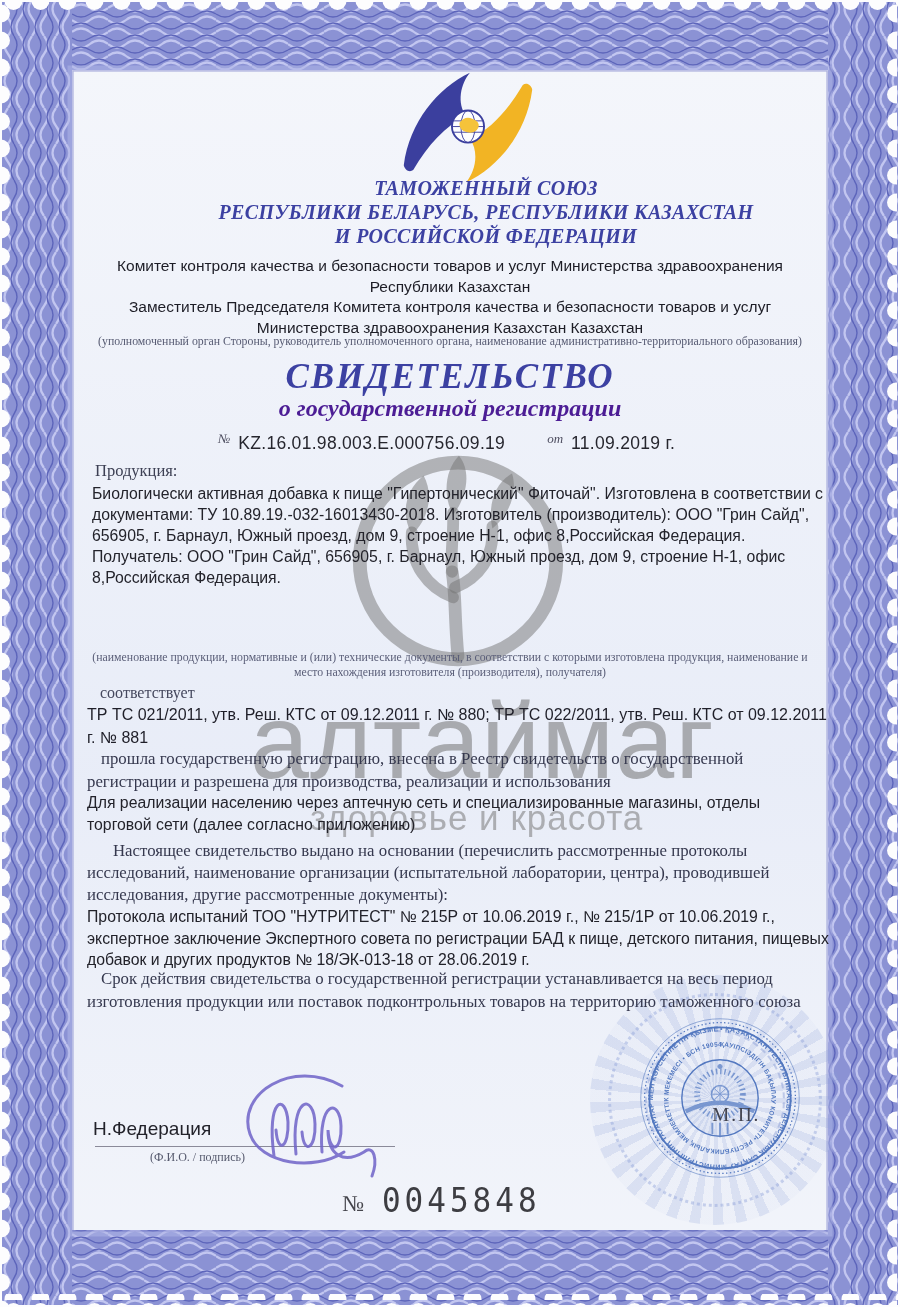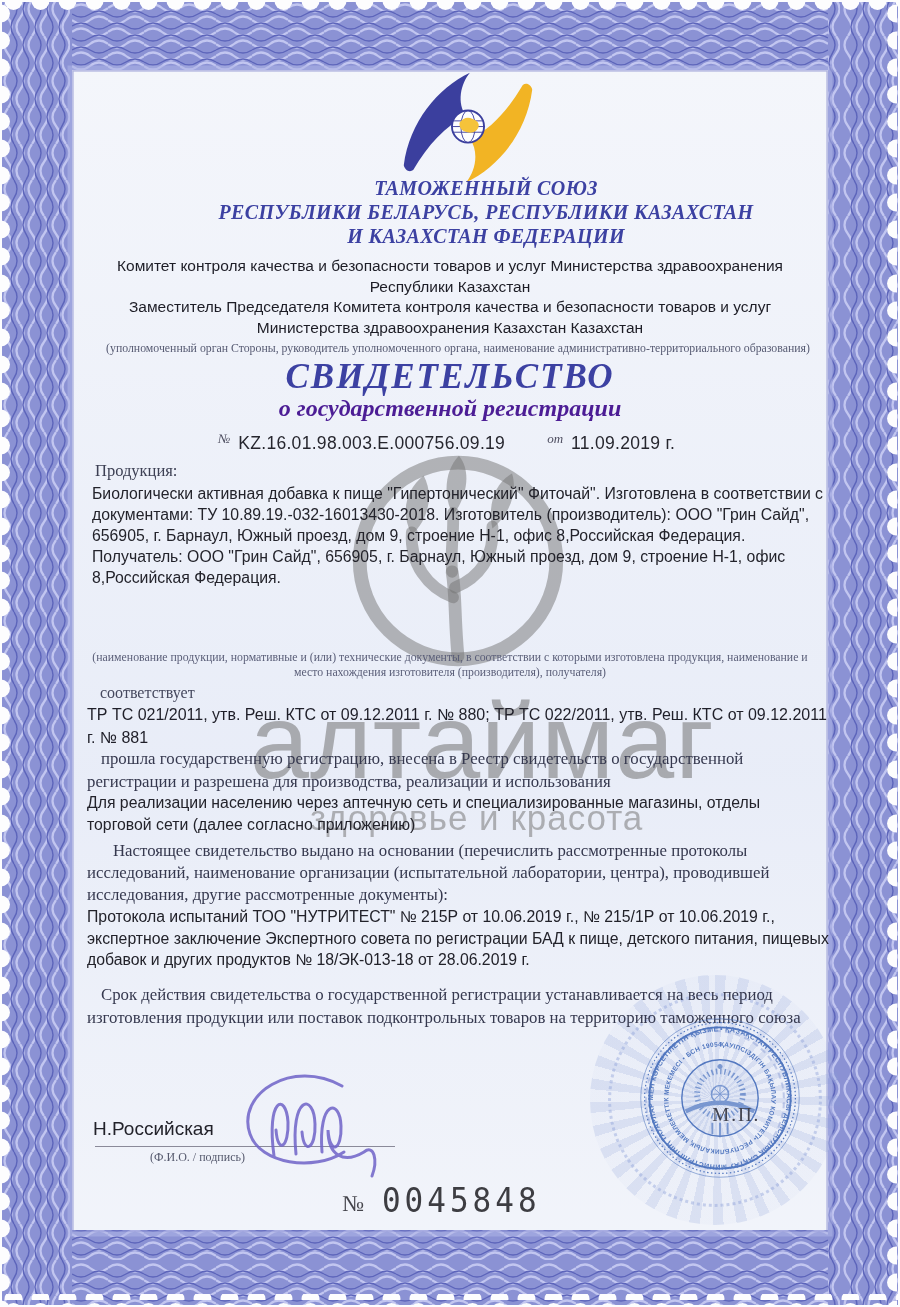--- a/index.html
+++ b/index.html
@@ -7,42 +7,42 @@
   .page{position:relative;width:900px;height:1307px;background:#fdfdfe;}
   .border-svg{position:absolute;left:0;top:0;z-index:1;}
   .paper{position:absolute;left:72px;top:70px;width:756px;height:1162px;background:#eef1f9;z-index:0;
          background-image:linear-gradient(180deg,rgba(255,255,255,.35),rgba(216,224,244,.25) 60%,rgba(255,255,255,.2));}
   .abs{position:absolute;z-index:3;}
   .center{left:72px;width:756px;text-align:center;}
 
   .union{top:176px;font-family:"Liberation Serif",serif;font-style:italic;font-weight:bold;
          font-size:20px;line-height:24px;color:#3c41a2;letter-spacing:.4px;padding-left:36px;}
   .authority{top:256px;font-family:"Liberation Sans",sans-serif;font-size:15.5px;line-height:20.5px;color:#1d1d26;}
-  .auth-caption{top:341px;font-size:11.8px;color:#565a72;margin-left:8px;}
+  .auth-caption{top:334px;font-size:11.8px;color:#565a72;}
   .title-main{top:357px;font-style:italic;font-weight:bold;font-size:35px;color:#3c41a2;letter-spacing:2px;}
   .title-sub{top:395px;font-style:italic;font-weight:bold;font-size:24px;color:#4c1d95;}
 
   .number-line{top:433px;left:218px;display:flex;align-items:flex-start;gap:8px;z-index:3;}
   .sup-label{font-size:13px;color:#4e4e60;font-style:italic;transform:translateY(-2px);}
   .cert-number,.cert-date{font-family:"Liberation Sans",sans-serif;font-size:17.5px;color:#26262e;letter-spacing:.3px;}
   .gap26{width:26px;}
 
   .product-label{top:461px;left:95px;font-size:16.5px;color:#3d4054;}
   .product-desc{top:483px;left:92px;width:736px;font-family:"Liberation Sans",sans-serif;
                 font-size:15.8px;line-height:21px;color:#23232b;}
   .product-caption{top:650px;left:90px;width:720px;text-align:center;font-size:11.8px;line-height:15px;color:#5a5e78;}
 
   .matches{top:684px;left:100px;font-size:16px;color:#45485e;}
   .regulations{top:704px;left:87px;width:746px;font-family:"Liberation Sans",sans-serif;font-size:16px;line-height:22.5px;color:#1f1f29;}
   .reg-note{top:748px;left:87px;width:748px;font-size:16.8px;line-height:22.5px;color:#35384e;text-indent:14px;}
   .sales-note{top:792px;left:87px;width:742px;font-family:"Liberation Sans",sans-serif;font-size:15.8px;line-height:22px;color:#23232b;}
 
   .basis-intro{top:840px;left:87px;width:748px;font-size:16.8px;line-height:22px;color:#35384e;text-indent:26px;}
   .basis-docs{top:906px;left:87px;width:750px;font-family:"Liberation Sans",sans-serif;font-size:15.8px;line-height:21.5px;color:#22222a;}
-  .validity{top:968px;left:87px;width:748px;font-size:16.8px;line-height:22.5px;color:#35384e;text-indent:14px;margin-top:16px;}
+  .validity{top:968px;left:87px;width:748px;font-size:16.8px;line-height:22.5px;color:#35384e;text-indent:14px;}
 
   .sig-caption{top:1062px;left:95px;width:350px;font-size:14px;line-height:19.5px;color:#3f4256;}
   .sig-name{top:1118px;left:93px;font-family:"Liberation Sans",sans-serif;font-size:19px;color:#22222a;}
   .sig-underline{top:1146px;left:95px;width:300px;border-top:1px solid #8a8a99;height:0;}
   .sig-line-caption{top:1150px;left:150px;font-size:12px;color:#55596d;}
   .signature-svg{left:222px;top:1064px;z-index:5;}
 
   .watermark-word{top:688px;left:250px;width:440px;font-family:"Liberation Sans",sans-serif;
       font-size:106px;font-weight:400;color:rgba(115,115,115,.55);letter-spacing:1px;z-index:2;line-height:1;}
   .watermark-tagline{top:798px;left:310px;font-family:"Liberation Sans",sans-serif;
@@ -127,21 +127,21 @@
     <path fill="#f2b424" d="M88,118 C122,102 152,66 158,20 C157,15 152,12 148,15 C132,42 114,62 92,72 C102,86 98,106 88,118 Z"></path>
     <circle cx="90" cy="59" r="17" fill="#fdfdff" stroke="#3b3f9e" stroke-width="2"></circle>
     <ellipse cx="90" cy="59" rx="7.5" ry="17" fill="none" stroke="#3b3f9e" stroke-width="1"></ellipse>
     <path d="M74,53 h32 M73,59 h34 M74,65 h32" stroke="#3b3f9e" stroke-width="1" fill="none"></path>
     <path fill="#f5c33a" d="M81,55 q6,-8 14,-4 q8,3 6,9 q-3,7 -12,5 q-9,-2 -8,-10 Z"></path>
   </svg>
 
   <div class="abs center union">
     <div>ТАМОЖЕННЫЙ СОЮЗ</div>
     <div>РЕСПУБЛИКИ БЕЛАРУСЬ, РЕСПУБЛИКИ КАЗАХСТАН</div>
-    <div>И КАЗАХСТАН ФЕДЕРАЦИИ</div>
+    <div>И РОССИЙСКОЙ ФЕДЕРАЦИИ</div>
   </div>
   <div class="abs center authority">
     <div>Комитет контроля качества и безопасности товаров и услуг Министерства здравоохранения</div>
     <div>Республики Казахстан</div>
     <div>Заместитель Председателя Комитета контроля качества и безопасности товаров и услуг</div>
     <div>Министерства здравоохранения Казахстан Казахстан</div>
   </div>
   <div class="abs center auth-caption">(уполномоченный орган Стороны, руководитель уполномоченного органа, наименование административно-территориального образования)</div>
 
   <div class="abs center title-main">СВИДЕТЕЛЬСТВО</div>
@@ -161,21 +161,21 @@
 
   <div class="abs matches">соответствует</div>
   <div class="abs regulations">ТР ТС 021/2011, утв. Реш. КТС от 09.12.2011 г. № 880; ТР ТС 022/2011, утв. Реш. КТС от 09.12.2011 г. № 881</div>
   <div class="abs reg-note">прошла государственную регистрацию, внесена в Реестр свидетельств о государственной регистрации и разрешена для производства, реализации и использования</div>
   <div class="abs sales-note">Для реализации населению через аптечную сеть и специализированные магазины, отделы торговой сети (далее согласно приложению)</div>
 
   <div class="abs basis-intro">Настоящее свидетельство выдано на основании (перечислить рассмотренные протоколы исследований, наименование организации  (испытательной лаборатории, центра), проводившей исследования, другие рассмотренные документы):</div>
   <div class="abs basis-docs">Протокола испытаний ТОО "НУТРИТЕСТ" № 215Р от 10.06.2019 г., № 215/1Р от 10.06.2019 г., экспертное заключение Экспертного совета по регистрации БАД к пище, детского питания, пищевых добавок и других продуктов № 18/ЭК-013-18 от 28.06.2019 г.</div>
   <div class="abs validity">Срок действия свидетельства о государственной регистрации устанавливается на весь период изготовления продукции или поставок подконтрольных товаров на территорию таможенного союза</div>
 
-  <div class="abs sig-name">Н.Российская</div>
+  <div class="abs sig-name">Н.Федерация</div>
   <div class="abs sig-underline"></div>
   <div class="abs sig-line-caption">(Ф.И.О. / подпись)</div>
   <svg class="abs signature-svg" width="175" height="120" viewBox="0 0 175 120">
     <g stroke="#6f63c8" stroke-width="3" fill="none" stroke-linecap="round" opacity=".85">
       <path d="M120,22 C70,-6 14,30 28,70 C38,100 92,108 122,88"></path>
       <path d="M52,92 C44,34 64,28 66,58 C67,82 56,92 54,66"></path>
       <path d="M74,90 C68,32 92,28 93,60 C94,84 82,92 80,68"></path>
       <path d="M100,88 C96,36 118,34 119,62 C120,86 108,92 106,66 C106,92 122,100 142,88 C152,80 156,96 150,112"></path>
     </g>
   </svg>

